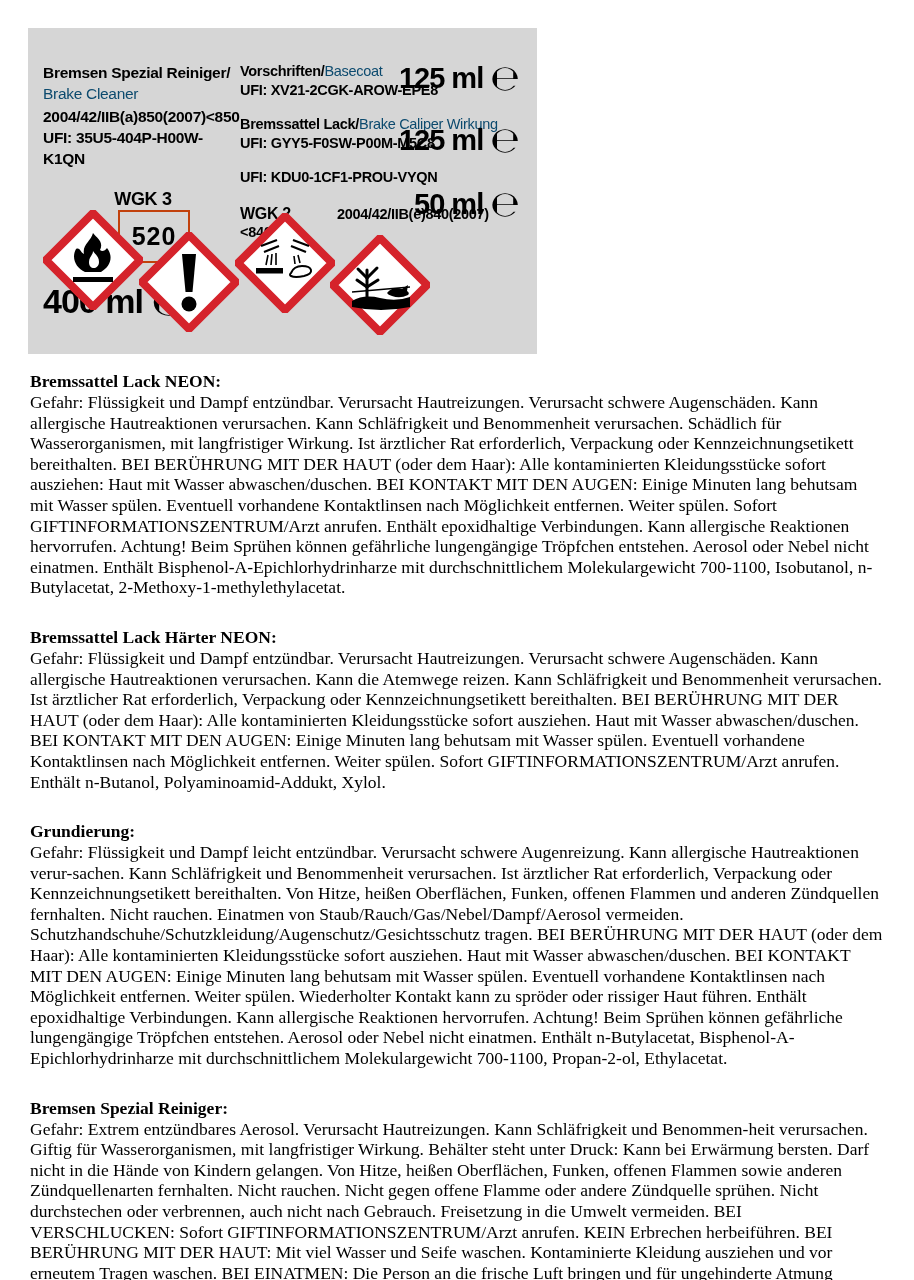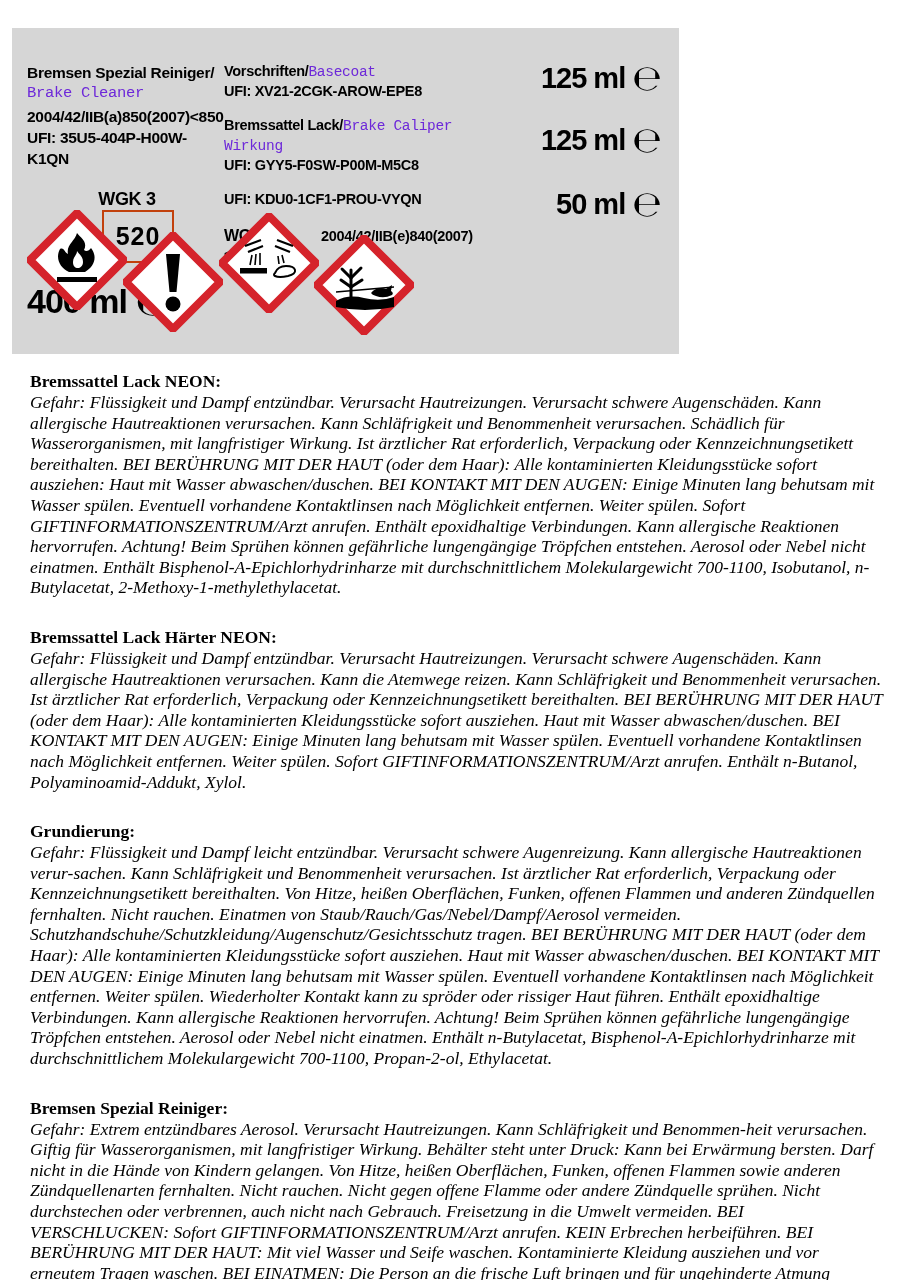--- a/index.html
+++ b/index.html
@@ -2,25 +2,25 @@
 <html><head>
 <meta charset="utf-8">
 <style>
   html,body{margin:0;padding:0;}
   body{
     width:914px;height:1280px;background:#ffffff;position:relative;
     font-family:"Liberation Serif", serif;color:#000;
   }
   
   .panel{
-    position:absolute;left:12px;top:28px;width:667px;height:326px;
+    position:absolute;left:28px;top:28px;width:509px;height:326px;
     background:#d6d6d6;
   }
   .hdr{font-family:"Liberation Sans", sans-serif;font-weight:bold;letter-spacing:-0.3px;}
-  .hdr-light{font-family:Liberation Mono, monospace;font-weight:normal;letter-spacing:-0.3px;color:#6d28d9;}
+  .hdr-light{font-family:Liberation Sans, sans-serif;font-weight:normal;letter-spacing:-0.3px;color:#0c4a6e;}
   .col-left{position:absolute;left:15px;top:34px;width:200px;}
   .prod-line{font-size:15.5px;line-height:21px;}
   .voc-line{font-size:15.5px;line-height:21px;margin-top:2px;}
   .ufi-line{font-size:15.5px;line-height:21px;}
   .wgk-row{margin-top:20px;display:flex;align-items:center;flex-direction:column;}
   .wgk-label{font-size:18px;}
   .code-box{
     display:inline-block;border:2px solid #c2410c;padding:9px 12px;margin-left:22px;
     font-size:25px;line-height:31px;font-weight:bold;letter-spacing:1px;
     font-family:"Liberation Sans", sans-serif;
@@ -40,21 +40,21 @@
   
   .diamond{position:absolute;width:100px;height:100px;}
   .d0{left:15px;top:182px;}
   .d1{left:111px;top:204px;}
   .d2{left:207px;top:185px;}
   .d3{left:302px;top:207px;}
   
   .sections{position:absolute;left:30px;top:371px;width:854px;}
   .sec{margin:0 0 29px 0;}
   .sec h2{font-size:17.5px;line-height:21px;margin:0;font-weight:bold;}
-  .sec p{font-size:17.5px;line-height:20.6px;margin:0;text-align:left;font-style:italic;}
+  .sec p{font-size:17.5px;line-height:20.6px;margin:0;text-align:left;}
 </style>
 </head>
 <body>
 
 <div class="panel">
 
   <div class="col-left">
     <div class="prod-line hdr">Bremsen Spezial Reiniger/</div>
     <div class="prod-line hdr-light">Brake Cleaner</div>
     <div class="voc-line hdr">2004/42/IIB(a)850(2007)&lt;850</div>

